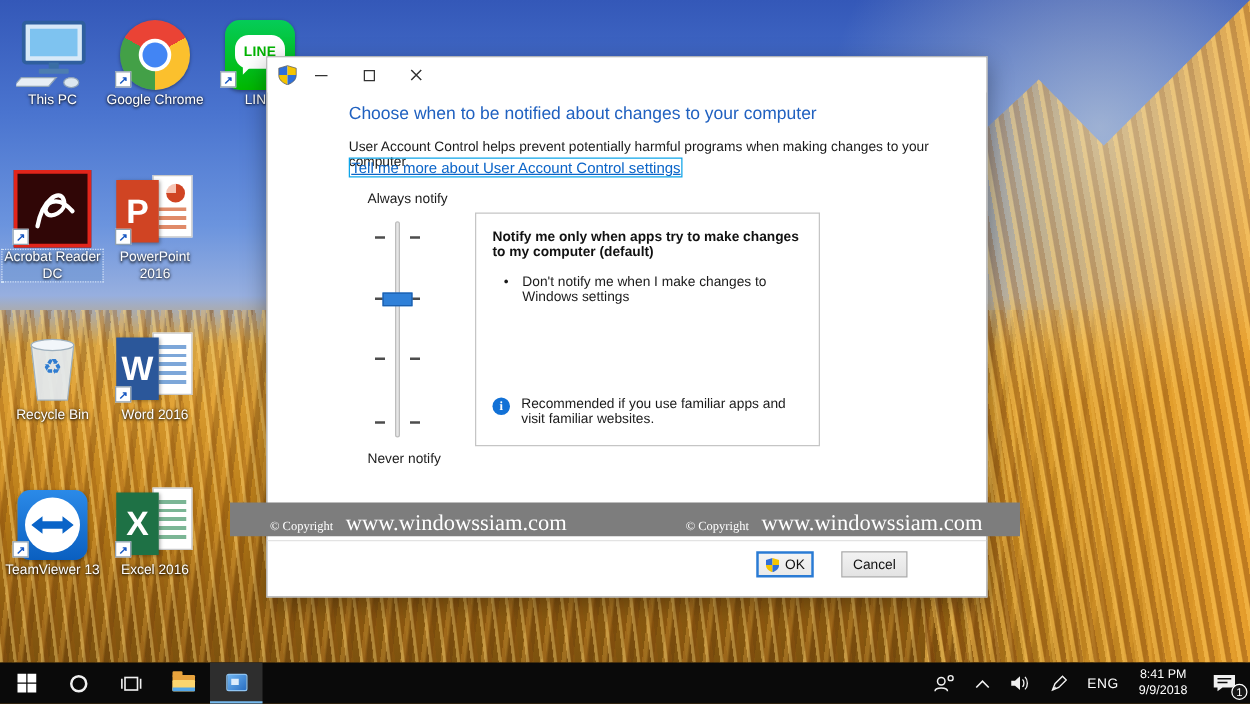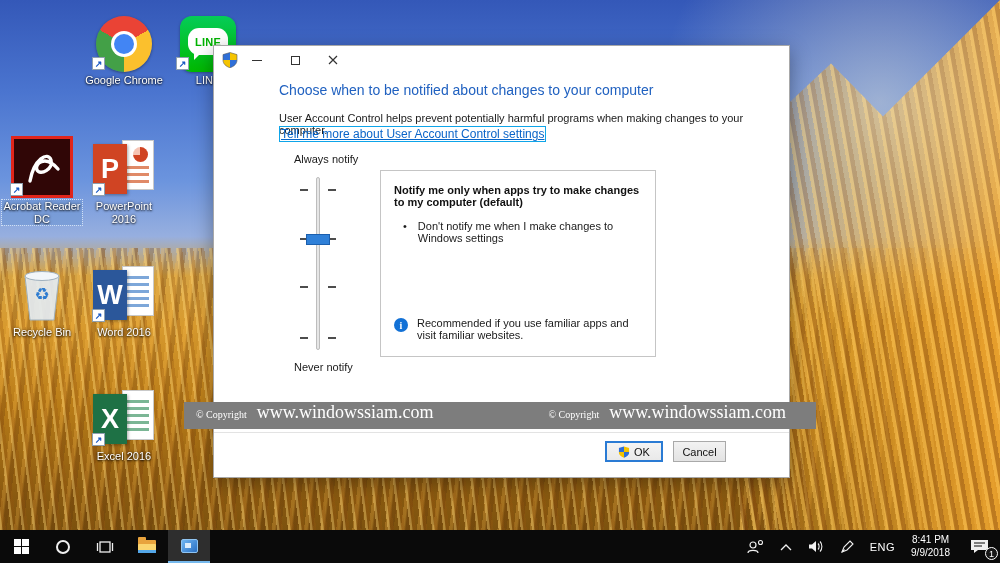--- a/index.html
+++ b/index.html
@@ -103,28 +103,28 @@
     color:#1a1a1a; }
   .note-row { position:absolute; left:13px; top:146px; right:10px; display:flex; gap:9px; font-size:11px;
     color:#1a1a1a; align-items:flex-start; }
   .info-ic { flex:0 0 auto; width:14px; height:14px; border-radius:50%; background:#1271d6; color:#fff;
     font-size:10px; font-weight:bold; font-family:"Liberation Serif",serif; display:flex; align-items:center;
     justify-content:center; margin-top:1px; }
   .info-ic::after { content:"i"; }
   .divider { position:absolute; left:0; right:0; top:358px; height:1px; background:#e3e3e3; }
   .btn { position:absolute; top:367px; height:21px; font-size:11px; display:flex; align-items:center;
     justify-content:center; gap:4px; cursor:pointer; }
-  .btn-ok { left:391px; width:58px; background:linear-gradient(180deg,#f4f4f4,#e9e9e9);
+  .btn-ok { left:391px; width:46px; background:linear-gradient(180deg,#f4f4f4,#e9e9e9);
     border:2px solid #2a7bd4; color:#111; }
   .btn-cancel { left:459px; width:53px; background:linear-gradient(180deg,#f2f2f2,#e3e3e3);
     border:1px solid #a9a9a9; color:#111; }
 
   
   .wm { position:absolute; left:184px; top:402px; width:632px; height:27px; background:#7d7d7d; z-index:8;
-    display:flex; align-items:flex-start; justify-content:space-between; padding:0 30px 0 12px;
+    display:flex; align-items:flex-end; justify-content:space-between; padding:0 30px 0 32px;
     color:#fff; font-family:"Liberation Serif", serif; }
   .wm-g { display:flex; align-items:baseline; gap:10px; white-space:nowrap; }
   .wm-c { font-size:10px; }
   .wm-s { font-size:18px; }
 
   
   .taskbar { position:absolute; left:0; right:0; bottom:0; height:33px; background:#0a0a0a; z-index:20;
     display:flex; align-items:stretch; color:#fff; }
   .tb-btn { width:42px; display:flex; align-items:center; justify-content:center; cursor:pointer; }
   .tb-btn.active { background:#2e2e2e; border-bottom:2px solid #76b9ed; }
@@ -151,20 +151,33 @@
     justify-content:center; }
 </style>
 </head>
 <body>
 
 <div class="stage">
   <div class="field"></div>
   <div class="right-band"></div>
   <div class="glow"></div>
 
+  <div class="dcell" style="left:2px;top:6px;">
+    <div class="dart">
+      <svg class="thispc-svg" viewBox="0 0 58 56">
+        <rect x="6" y="2" width="48" height="32" rx="2" fill="#d7e9f8" stroke="#2f5f9e" stroke-width="3"></rect>
+        <rect x="11" y="7" width="38" height="22" fill="#7ec3f0"></rect>
+        <rect x="26" y="34" width="8" height="5" fill="#3a6ea5"></rect>
+        <rect x="18" y="39" width="24" height="4" rx="1" fill="#4d7db0"></rect>
+        <path d="M4 46 L32 46 L26 53 L-2 53 Z" fill="#e8eef5" stroke="#8fa3b8"></path>
+        <ellipse cx="44" cy="50" rx="6" ry="4" fill="#dde7f0" stroke="#8fa3b8"></ellipse>
+      </svg>
+    </div>
+    <div class="dlabel">This PC</div>
+  </div>
 
   <div class="dcell" style="left:84px;top:6px;">
     <div class="dart">
       <div class="chrome"></div>
       <span class="shortcut"></span>
     </div>
     <div class="dlabel">Google Chrome</div>
   </div>
 
   <div class="dcell" style="left:168px;top:6px;">
@@ -215,20 +228,33 @@
     <div class="dart">
       <div class="office wd">
         <div class="page"></div>
         <div class="tile">W</div>
       </div>
       <span class="shortcut"></span>
     </div>
     <div class="dlabel">Word 2016</div>
   </div>
 
+  <div class="dcell" style="left:2px;top:382px;">
+    <div class="dart">
+      <div class="tv">
+        <div class="tv-circle">
+          <svg width="34" height="16" viewBox="0 0 34 16">
+            <path d="M0 8 L9 1 L9 5 L25 5 L25 1 L34 8 L25 15 L25 11 L9 11 L9 15 Z" fill="#0a64c8"></path>
+          </svg>
+        </div>
+      </div>
+      <span class="shortcut"></span>
+    </div>
+    <div class="dlabel">TeamViewer 13</div>
+  </div>
 
   <div class="dcell" style="left:84px;top:382px;">
     <div class="dart">
       <div class="office xl">
         <div class="page"></div>
         <div class="tile">X</div>
       </div>
       <span class="shortcut"></span>
     </div>
     <div class="dlabel">Excel 2016</div>

